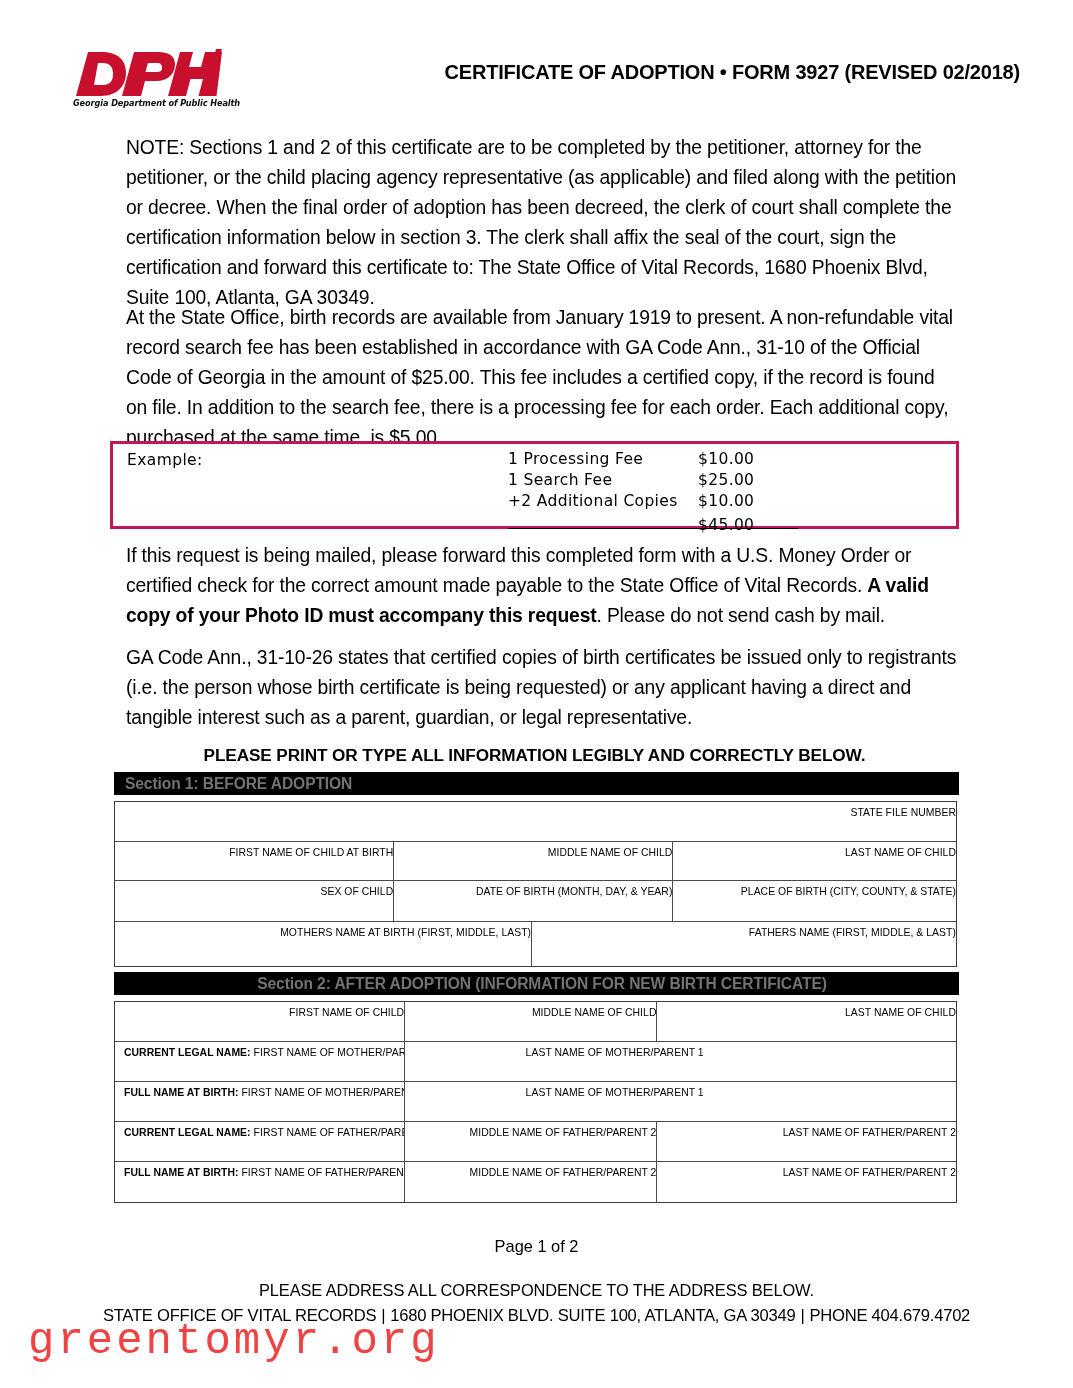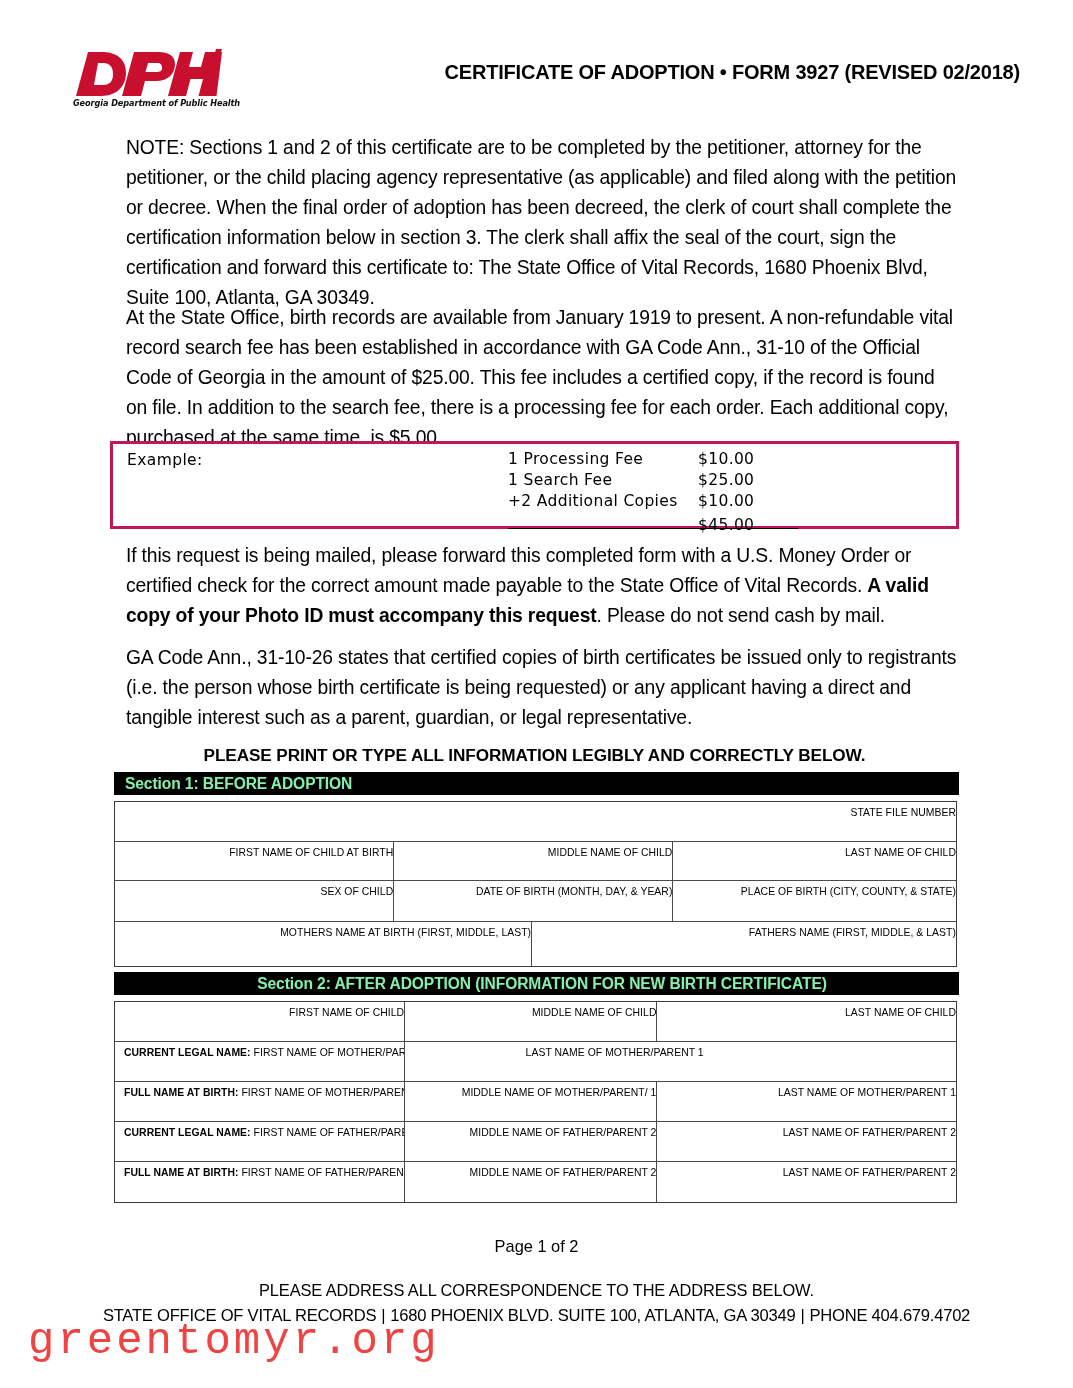--- a/index.html
+++ b/index.html
@@ -140,21 +140,21 @@
     letter-spacing: -0.1px;
   }
 
   
   .section-bar {
     position: absolute;
     left: 114px;
     width: 845px;
     height: 23px;
     background: #000000;
-    color: #86efac;
+    color: #737373;
     font-size: 15.6px;
     font-weight: bold;
     line-height: 23px;
     padding-left: 11px;
     box-sizing: border-box;
     letter-spacing: -0.1px;
     white-space: nowrap;
   }
   #sec1bar { top: 772px; }
   #sec2bar { top: 972px; text-align: center; }
@@ -347,21 +347,20 @@
       <div class="fcell s2-c3">LAST NAME OF CHILD</div>
     </div>
 
     <div class="frow s2-row">
       <div class="fcell s2-c1"><b>CURRENT LEGAL NAME:</b><span> FIRST NAME OF MOTHER/PARENT 1</span></div>
       <div class="fcell s2-c3">LAST NAME OF MOTHER/PARENT 1</div>
     </div>
 
     <div class="frow s2-row">
       <div class="fcell s2-c1"><b>FULL NAME AT BIRTH:</b><span> FIRST NAME OF MOTHER/PARENT 1</span></div>
-      <div class="fcell s2-c2">MIDDLE NAME OF MOTHER/PARENT/ 1</div>
       <div class="fcell s2-c3">LAST NAME OF MOTHER/PARENT 1</div>
     </div>
 
     <div class="frow s2-row">
       <div class="fcell s2-c1"><b>CURRENT LEGAL NAME:</b><span> FIRST NAME OF FATHER/PARENT 2</span></div>
       <div class="fcell s2-c2">MIDDLE NAME OF FATHER/PARENT 2</div>
       <div class="fcell s2-c3">LAST NAME OF FATHER/PARENT 2</div>
     </div>
 
     <div class="frow s2-row">

